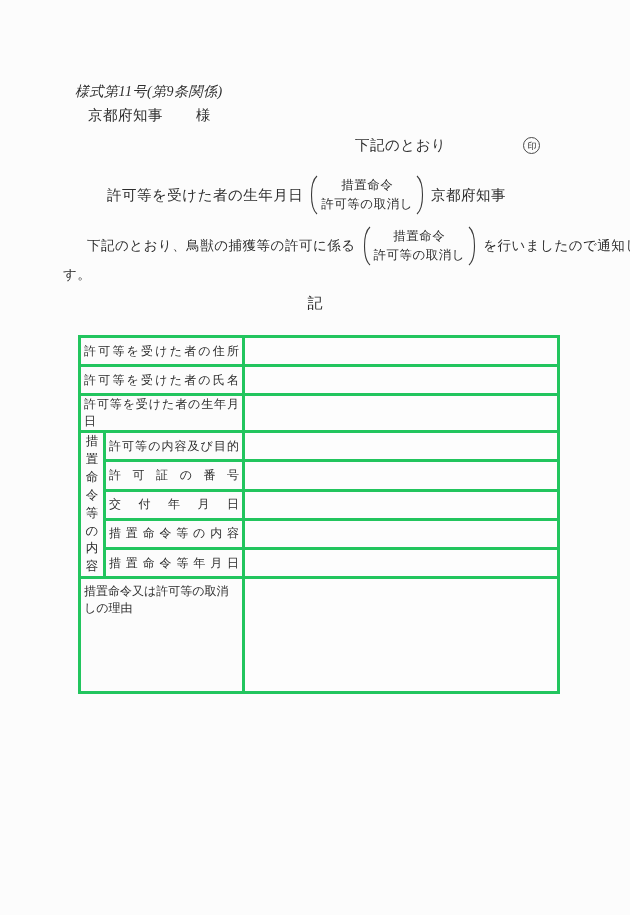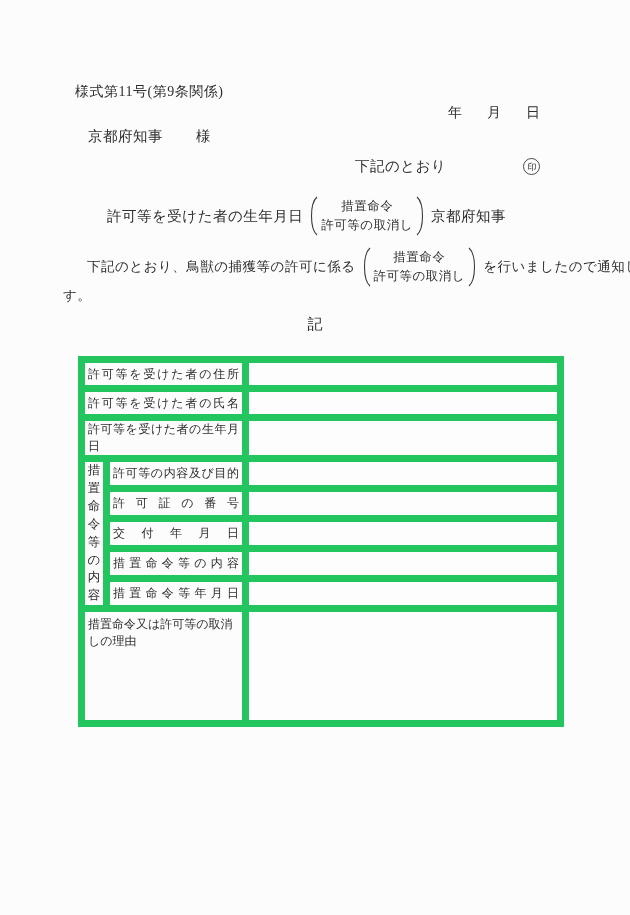--- a/index.html
+++ b/index.html
@@ -5,21 +5,21 @@
   html,body{margin:0;padding:0;}
   body{
     width:630px;height:915px;
     background:#fcfcfc;
     color:#2d2d2d;
     font-family:"Liberation Serif","DejaVu Serif",serif;
     overflow:hidden;
   }
   .doc{position:relative;width:630px;height:915px;padding-top:84px;box-sizing:border-box;}
 
-  .form-number{margin-left:75px;font-size:14px;line-height:15px;letter-spacing:0.5px;}
+  .form-number{margin-left:75px;font-size:14px;line-height:15px;letter-spacing:0.5px;font-style:italic;}
 
   .date-line{margin-top:6px;text-align:right;padding-right:90px;font-size:14px;line-height:15px;}
   .date-line .mid{margin:0 25px;}
 
   .addressee-line{margin-top:8px;margin-left:88px;font-size:14.5px;line-height:16px;letter-spacing:0.5px;}
   .honorific{margin-left:33px;}
 
   .sender-line{margin-top:14px;margin-left:355px;width:185px;display:flex;justify-content:space-between;align-items:center;font-size:14.5px;line-height:17px;letter-spacing:0.5px;}
   .seal{width:15px;height:15px;border:1px solid #4a4a4a;border-radius:50%;display:flex;align-items:center;justify-content:center;flex:0 0 auto;}
   .seal span{font-size:10px;line-height:1;letter-spacing:0;transform:scale(0.9);}
@@ -34,21 +34,21 @@
   .body-line2{line-height:16px;margin-top:1px;}
 
   .record-heading{margin-top:12px;text-align:center;font-size:15px;line-height:16px;}
 
   table.form-table{
     margin-top:24px;margin-left:78px;
     border-collapse:collapse;
     width:479px;table-layout:fixed;
   }
   .form-table td{
-    border:7px solid #22c55e;
+    border:3px solid #22c55e;
     font-size:12px;
     padding:0 3px;
     box-sizing:border-box;
   }
   .form-table tr{height:29px;}
   .form-table tr.row-tall{height:115px;}
   td.label-cell{text-align:justify;text-align-last:justify;}
   td.label-cell-plain{text-align:left;vertical-align:top;padding-top:4px;line-height:17px;}
   td.value-cell{background:#fdfdfd;}
   td.vgroup-cell{padding:0;vertical-align:middle;}
@@ -57,23 +57,20 @@
   .note-line{margin-top:11px;margin-left:64px;font-size:13.5px;line-height:16px;letter-spacing:0.5px;}
   .note-text{margin-left:15px;}
 </style>
 </head>
 <body>
 
 <div class="doc">
 
   <div class="form-number">様式第11号(第9条関係)</div>
 
-  <div class="date-line">
-    <span>年</span><span class="mid">月</span><span>日</span>
-  </div>
 
   <div class="addressee-line">
     <span>京都府知事</span><span class="honorific">様</span>
   </div>
 
   <div class="sender-line">
     <span>下記のとおり</span>
     <span class="seal">
         <span>印</span>
       </span>

